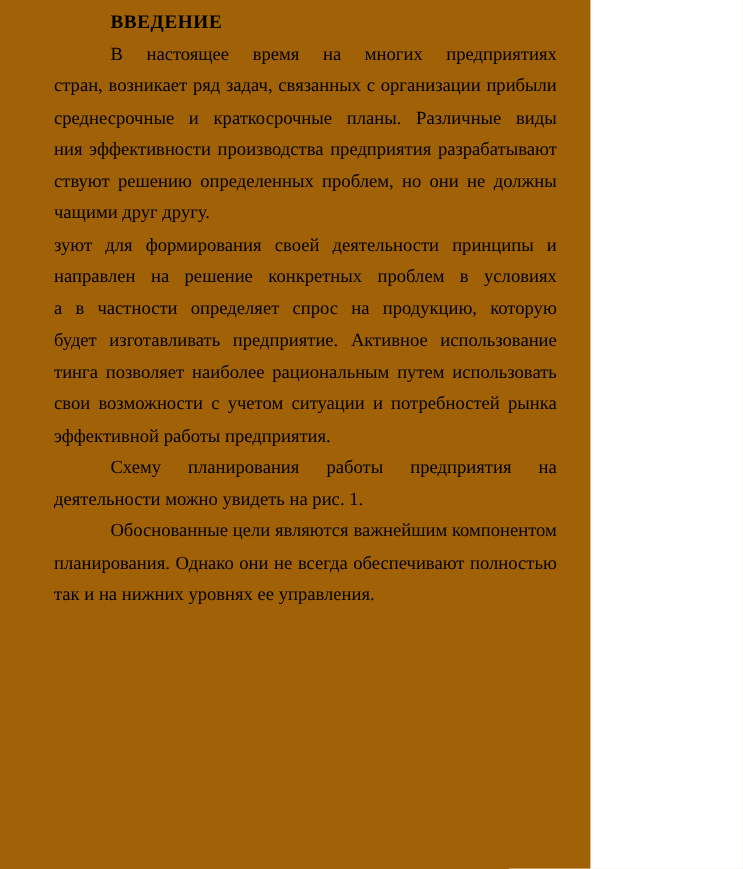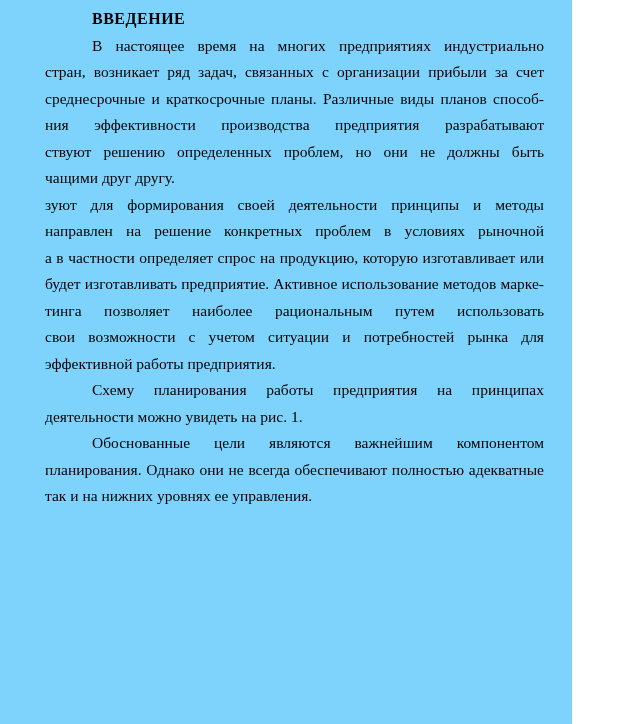--- a/index.html
+++ b/index.html
@@ -2,25 +2,25 @@
 <html><head>
 <meta charset="utf-8">
 <style>
   html, body {
     margin: 0;
     padding: 0;
     background: #ffffff;
   }
   .page {
     position: relative;
-    width: 572px;
+    width: 492px;
     height: 724px;
     box-sizing: border-box;
     padding: 6px 28px 0 45px;
-    background: #7dd3fc;
+    background: #a16207;
     color: #000000;
     font-family: "Liberation Serif", "DejaVu Serif", serif;
     font-size: 15.5px;
     line-height: 26.5px;
     overflow: hidden;
   }
   .doc-heading {
     margin: 0;
     font-size: 16px;
     font-weight: bold;

